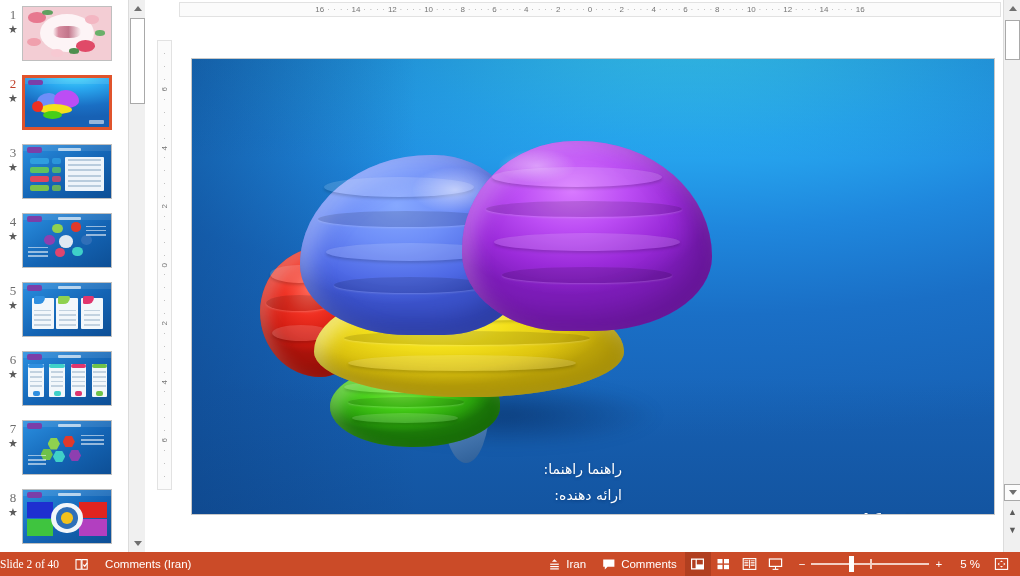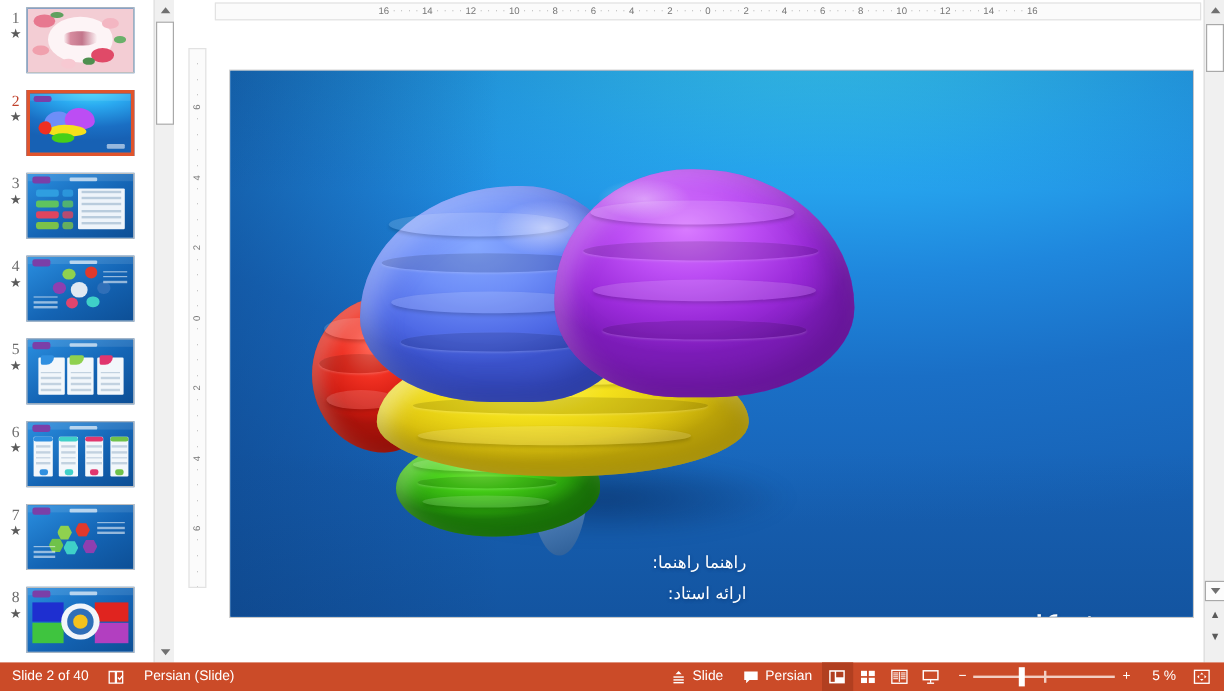--- a/index.html
+++ b/index.html
@@ -610,70 +610,70 @@
           <div class="gyrus" style="left:30px;top:26px;width:170px;height:20px;"></div>
           <div class="gyrus dk" style="left:24px;top:60px;width:196px;height:16px;"></div>
           <div class="gyrus" style="left:32px;top:92px;width:186px;height:18px;"></div>
           <div class="gyrus dk" style="left:40px;top:126px;width:170px;height:16px;"></div>
           <div class="spec" style="left:36px;top:8px;width:78px;height:34px;opacity:.55;"></div>
         </div>
       </div>
 
       <div class="slide-txt" id="txt-subject">موضوع:</div>
       <div class="slide-txt" id="txt-sup">راهنما راهنما:</div>
-      <div class="slide-txt" id="txt-pres">ارائه استاد:</div>
+      <div class="slide-txt" id="txt-pres">ارائه دهنده:</div>
     </div>
   </div>
 
   <div id="v-scroll">
     <div class="sb-btn top">
       <span class="sb-arrow up"></span>
     </div>
     <div id="v-scroll-thumb"></div>
     <div class="sb-btn" style="top:484px;border:1px solid #a9a9a9;background:#fcfcfc;">
       <span class="sb-arrow dn"></span>
     </div>
     <div class="nav-btn" style="top:506px;">
       <span>▲</span>
     </div>
     <div class="nav-btn" style="top:524px;">
       <span>▼</span>
     </div>
   </div>
 
   <div id="status">
-    <div class="sb-item" style="padding-left:10px;">Slide 2 of 40</div>
+    <div class="sb-item" style="padding-left:0;font-family:Liberation Serif, serif;">Slide 2 of 40</div>
 
     <div class="sb-item">
       <svg width="14" height="13" viewBox="0 0 14 13">
         <path d="M1 1.6h5.2v9.6H1z" fill="none" stroke="#fff" stroke-width="1.1"></path>
         <path d="M7 1.6h5.2v9.6H7z" fill="none" stroke="#fff" stroke-width="1.1"></path>
         <path d="M8.3 6.6l1.4 1.6 2.6-3.4" fill="none" stroke="#fff" stroke-width="1.2"></path>
       </svg>
     </div>
 
-    <div class="sb-item">Persian (Slide)</div>
+    <div class="sb-item">Comments (Iran)</div>
 
     <div class="spacer"></div>
 
     <div class="sb-item">
       <svg width="13" height="13" viewBox="0 0 13 13" style="margin-right:5px;">
         <path d="M6.5 1.2l2.6 2.6H3.9z" fill="#fff"></path>
         <rect x="2.2" y="5.6" width="8.6" height="1.2" fill="#fff"></rect>
         <rect x="2.2" y="8.0" width="8.6" height="1.2" fill="#fff"></rect>
         <rect x="2.2" y="10.3" width="8.6" height="1.2" fill="#fff"></rect>
       </svg>
-      <span>Slide</span>
+      <span>Iran</span>
     </div>
 
     <div class="sb-item">
       <svg width="14" height="13" viewBox="0 0 14 13" style="margin-right:5px;">
         <path d="M1.2 1.5h11.2v7.2H5.6L2.8 11.4V8.7H1.2z" fill="#fff"></path>
       </svg>
-      <span>Persian</span>
+      <span>Comments</span>
     </div>
 
     <div class="vbtn on">
       <svg width="15" height="14" viewBox="0 0 15 14">
         <rect x="1" y="1.5" width="13" height="11" fill="#fff"></rect>
         <rect x="2.2" y="2.8" width="3.4" height="8.4" fill="#b13f20"></rect>
         <rect x="6.8" y="2.8" width="6" height="4.6" fill="#b13f20"></rect>
       </svg>
     </div>
     <div class="vbtn">

